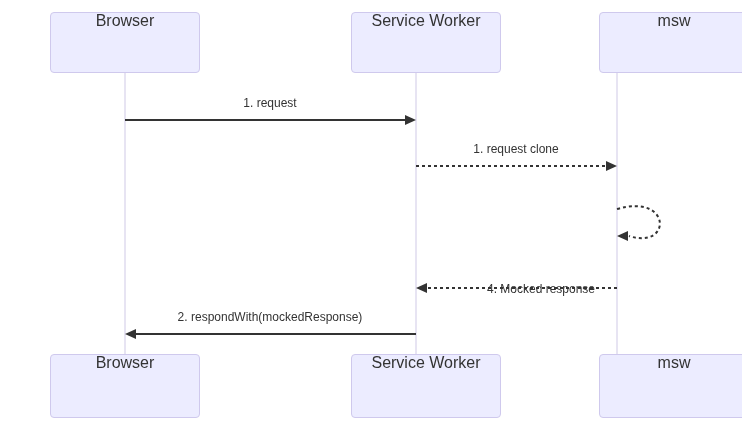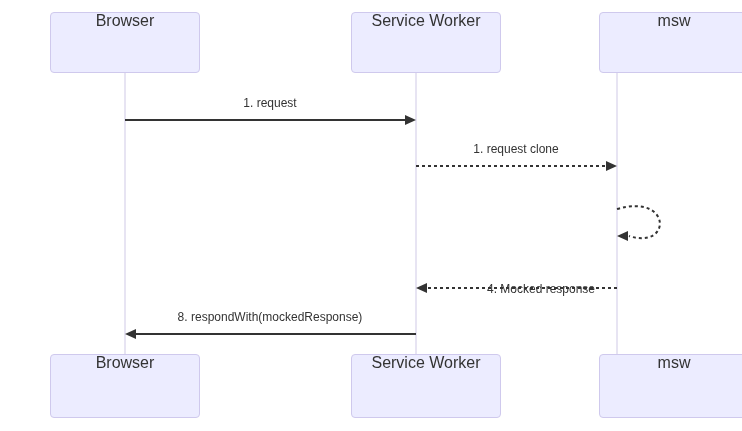--- a/index.html
+++ b/index.html
@@ -99,15 +99,15 @@
   <div class="actor bottom a-sw">
     <span>Service Worker</span>
   </div>
   <div class="actor bottom a-msw">
     <span>msw</span>
   </div>
 
   <div class="msg-label m1">1. request</div>
   <div class="msg-label m2">1. request clone</div>
   <div class="msg-label m4">4. Mocked response</div>
-  <div class="msg-label m5">8. respondWith(mockedResponse)</div>
+  <div class="msg-label m5">2. respondWith(mockedResponse)</div>
 
 </div>
 
 </body></html>

